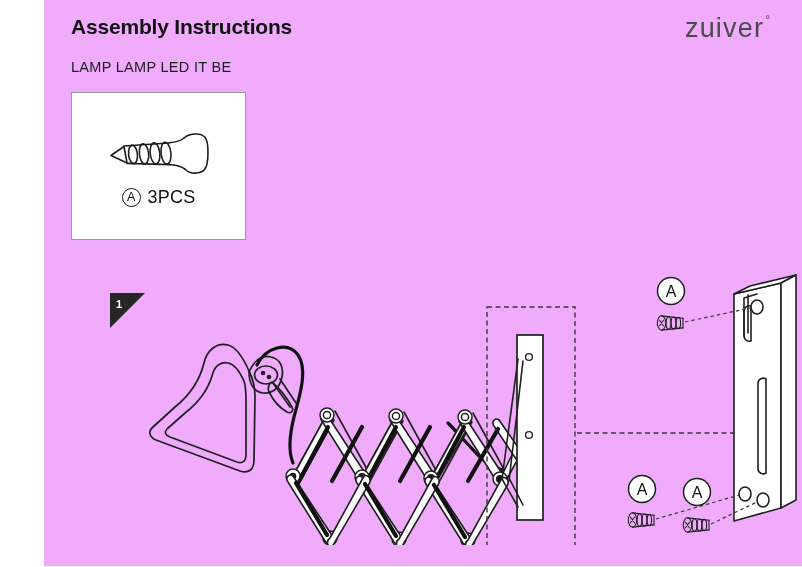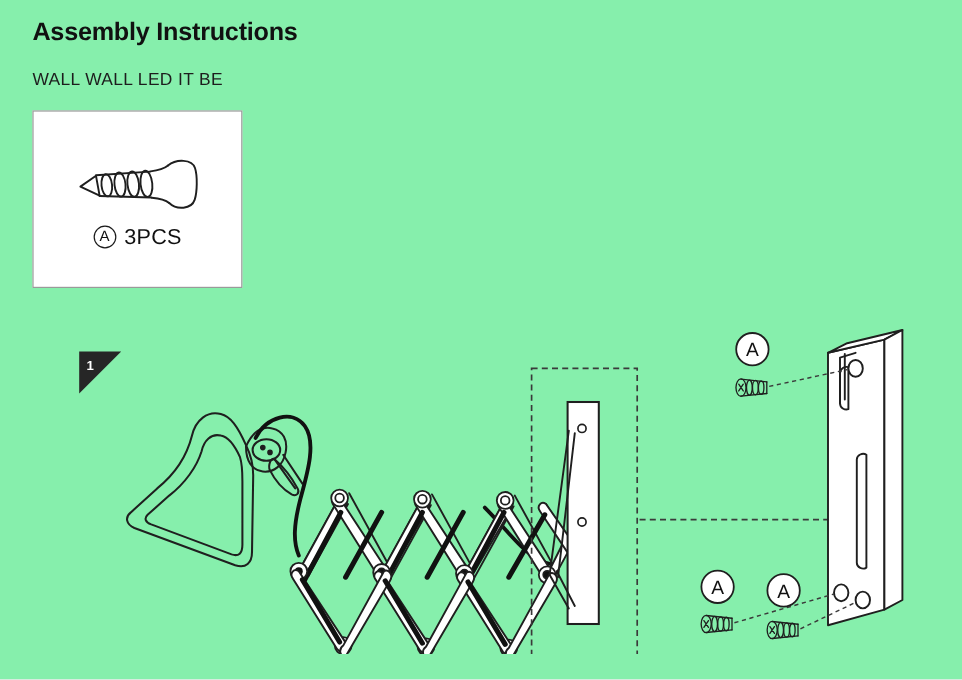--- a/index.html
+++ b/index.html
@@ -14,23 +14,24 @@
     position: relative;
     overflow: hidden;
     font-family: "Liberation Sans", sans-serif;
     color: #1a1a1a;
     -webkit-font-smoothing: antialiased;
   }
 
   .page {
     position: absolute;
     inset: 0;
-    background: #86efac;
+    background: #f0abfc;
     border-bottom: 1px solid #ececec;
     box-sizing: border-box;
+    margin-left: 44px;
   }
 
   
   .doc-title {
     position: absolute;
     left: 27px;
     top: 15px;
     font-size: 21px;
     font-weight: bold;
     letter-spacing: -0.2px;
@@ -135,22 +136,25 @@
     font-family: "Liberation Sans", sans-serif;
     text-anchor: middle;
   }
 </style>
 </head>
 <body>
 
 <div class="page">
 
   <div class="doc-title">Assembly Instructions</div>
-  <div class="doc-subtitle">WALL WALL LED IT BE</div>
-
+  <div class="doc-subtitle">LAMP LAMP LED IT BE</div>
+
+  <div class="brand">
+    <span>zuiver</span><span class="deg">°</span>
+  </div>
 
   <div class="parts-box">
     <div class="parts-screw">
       <svg width="104" height="46" viewBox="0 0 104 46" aria-hidden="true">
         <g fill="none" stroke="#1f1f1f" stroke-width="1.6" stroke-linejoin="round" stroke-linecap="round">
 
           <path d="M4 24.5 L17 15.5 L20 32 Z"></path>
 
           <path d="M17 15.0 L62 12.0"></path>
           <path d="M20 32.4 L63 33.6"></path>

